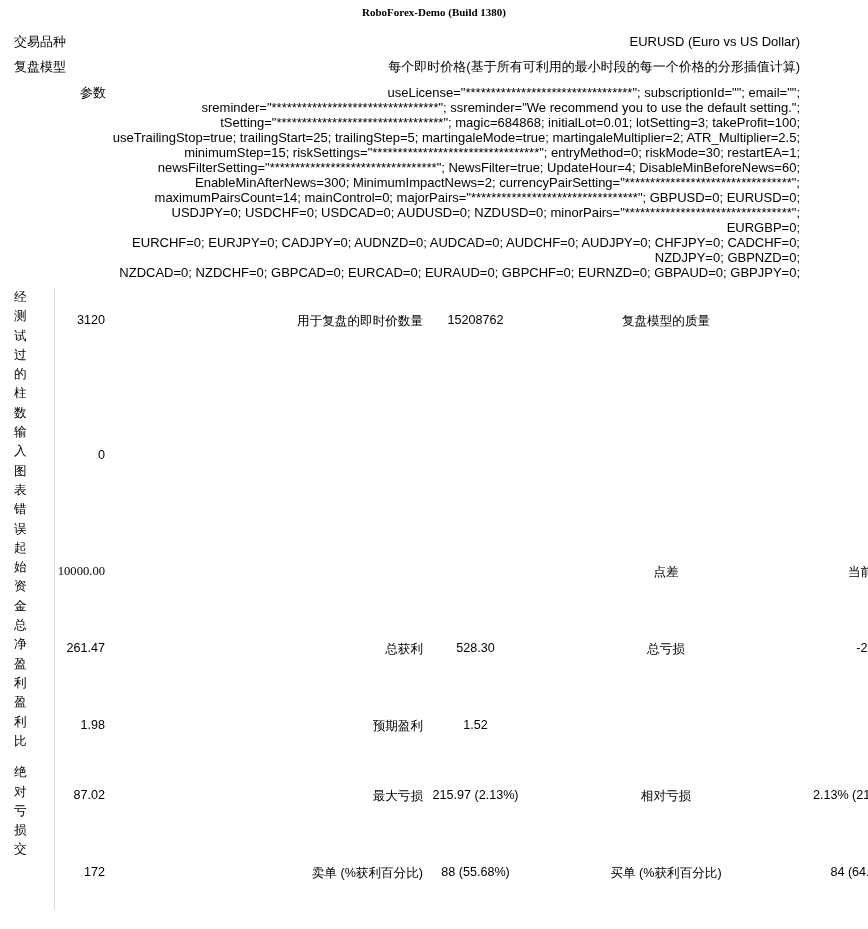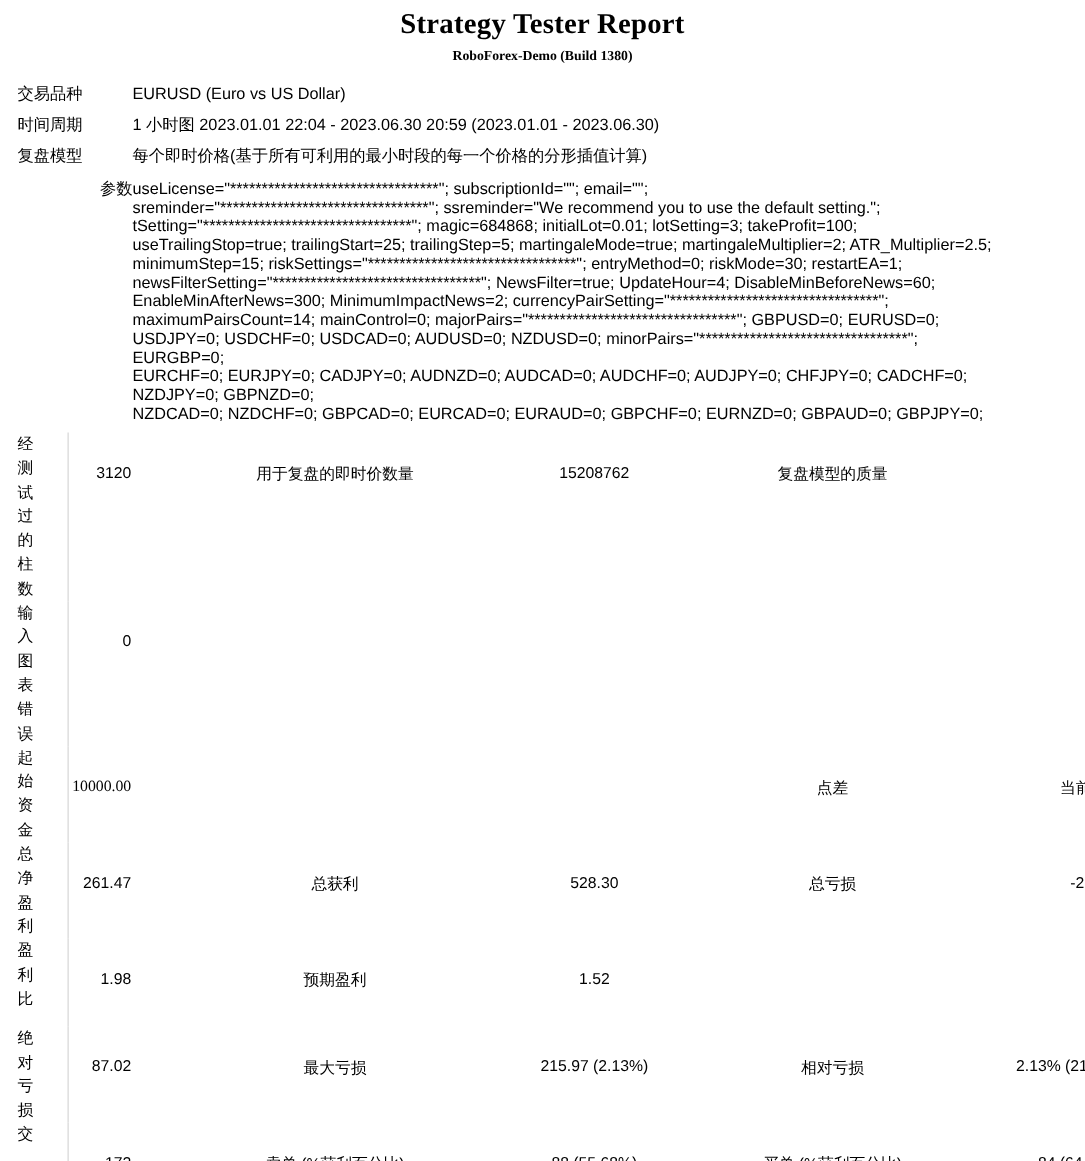--- a/index.html
+++ b/index.html
@@ -56,20 +56,21 @@
     padding: 5px 0 5px 0;
     vertical-align: top;
   }
   .lbl-cell {
     width: 92px;
     padding-left: 14px !important;
     white-space: nowrap;
   }
   .val-cell {
     padding-left: 0 !important;
+    text-align: right;
   }
 
   
   .params-row td { padding-top: 6px; padding-bottom: 6px; }
   .params-text {
     font-size: 12.4px;
     line-height: 14.6px;
     white-space: pre-wrap;
     word-break: break-word;
     padding-right: 6px;
@@ -104,47 +105,42 @@
     word-break: break-all;
     white-space: normal;
   }
   .vlabel {
     display: block;
     width: 14px;
     line-height: 19.3px;
   }
 
   .col-v1 { width: 50px; text-align: right; padding-right: 4px !important; }
-  .col-n1 { width: 310px; text-align: center; padding-left: 4px !important; }
+  .col-n1 { width: 310px; text-align: right; padding-left: 4px !important; }
   .col-v2 { width: 105px; text-align: center; padding-right: 4px !important; }
   .col-n2 { width: 260px; text-align: center; padding-left: 4px !important; }
   .col-v3 { width: 103px; text-align: right; padding-right: 36px !important; }
 
   .cellpad { padding-top: 25px !important; }
   .serif-num { font-family: "Liberation Serif", serif; font-size: 13px; }
 </style>
 </head>
 <body>
 
 <div class="page">
 
   <div class="titles">
-    <div class="title-main">Strategy Tester Report</div>
     <div class="title-server">RoboForex-Demo (Build 1380)</div>
   </div>
 
   <table class="info-table">
     <tbody>
       <tr>
         <td class="lbl-cell">交易品种</td>
         <td class="val-cell">EURUSD (Euro vs US Dollar)</td>
-      </tr>
-      <tr>
-        <td class="lbl-cell">时间周期</td>
-        <td class="val-cell">1 小时图 2023.01.01 22:04 - 2023.06.30 20:59 (2023.01.01 - 2023.06.30)</td>
       </tr>
       <tr>
         <td class="lbl-cell">复盘模型</td>
         <td class="val-cell">每个即时价格(基于所有可利用的最小时段的每一个价格的分形插值计算)</td>
       </tr>
       <tr class="params-row">
         <td class="lbl-cell params-label">参数</td>
         <td class="val-cell params-text">useLicense="*********************************"; subscriptionId=""; email="";
 sreminder="*********************************"; ssreminder="We recommend you to use the default setting.";
 tSetting="*********************************"; magic=684868; initialLot=0.01; lotSetting=3; takeProfit=100;

